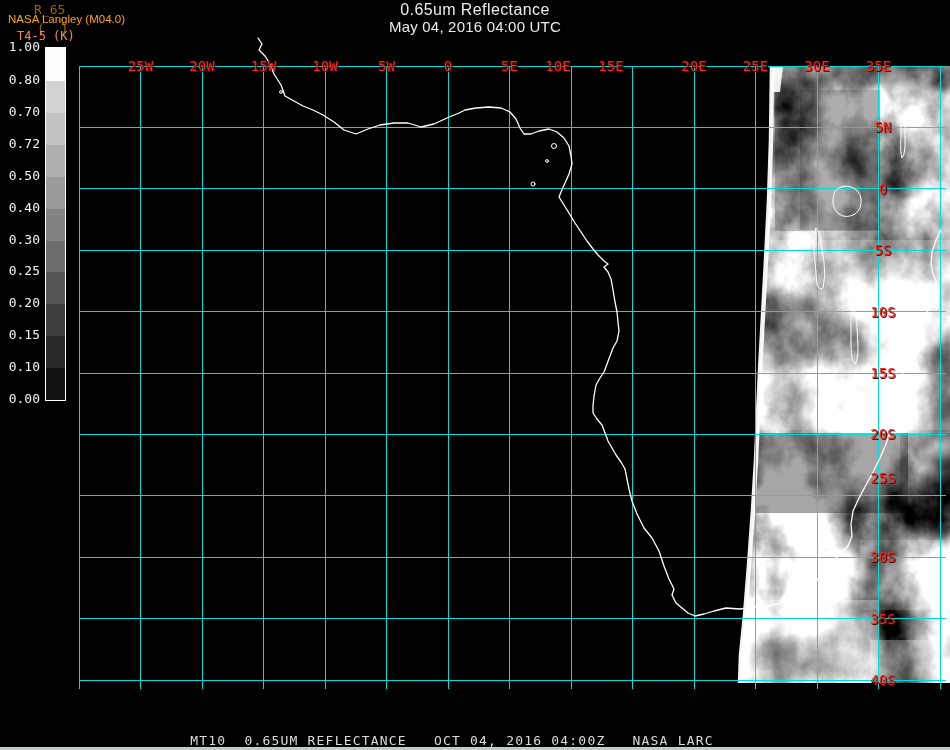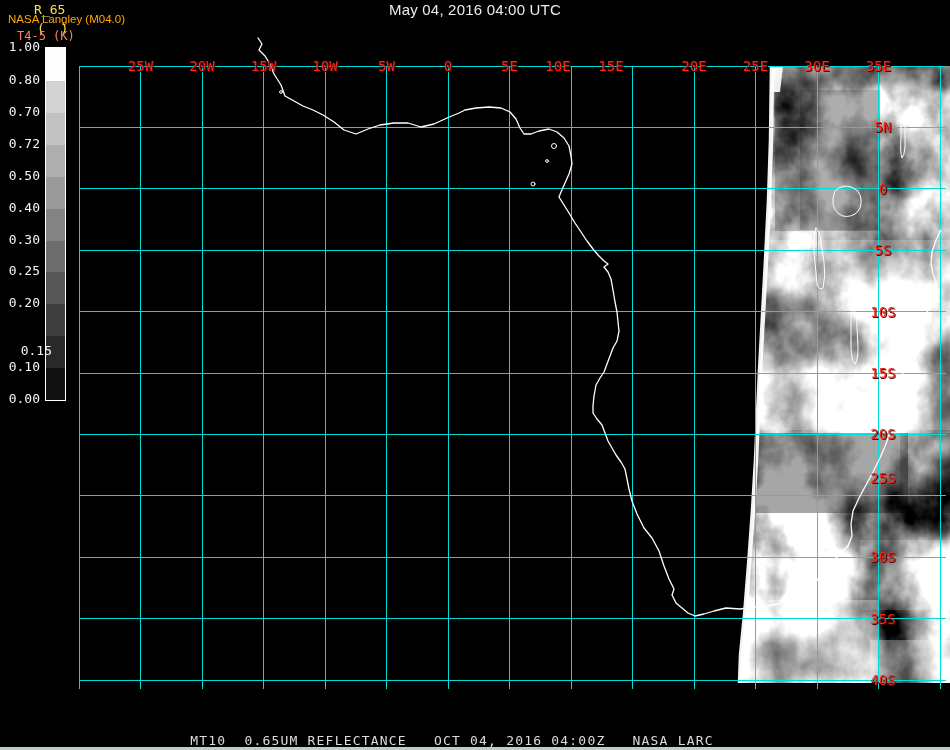--- a/index.html
+++ b/index.html
@@ -4,21 +4,21 @@
 <style>
   html,body{margin:0;padding:0;background:#000;}
   #stage{position:relative;width:950px;height:750px;background:#000;overflow:hidden;
          font-family:"Liberation Sans",sans-serif;}
   .abs{position:absolute;}
   .mono{font-family:"DejaVu Sans Mono",monospace;}
   #title-block{left:0;top:2;width:950px;text-align:center;color:#ececec;line-height:1.05;}
   #title-line1{font-size:16px;letter-spacing:.4px;}
   #title-line2{font-size:15px;letter-spacing:.2px;}
   
-  .legend-white{color:#fde047;font-size:13px;white-space:pre;}
+  .legend-white{color:#a16207;font-size:13px;white-space:pre;}
   .legend-orange{color:#ffaa00;font-size:11.5px;white-space:pre;}
   .legend-salmon{color:#ff8055;font-size:12px;white-space:pre;}
   
   #colorbar-bar{left:45px;top:47px;width:19px;height:352px;border:1px solid #fff;
                 display:flex;flex-direction:column;}
   .cb-label{position:absolute;left:0px;width:40px;text-align:right;color:#f5f5f5;
             font-size:13px;font-family:"DejaVu Sans Mono",monospace;line-height:14px;}
   
   .geo-label{position:absolute;transform:translate(-50%,-50%);color:#ff2418;
              font-size:14px;font-family:"DejaVu Sans Mono",monospace;
@@ -111,20 +111,21 @@
         <path d="M853,308 Q857,314 857,326 L858,348 Q858,360 855,364 Q851,360 851,346 L851,320 Q851,312 853,308 Z" stroke="#ffffff" stroke-width="1" fill="none"></path>
         <path d="M903,118 Q906,124 905,134 L905,148 Q904,156 902,158 Q900,152 901,138 L901,126 Q901,120 903,118 Z" stroke="#ffffff" stroke-width="1" fill="none"></path>
         <circle cx="554" cy="146" r="2.5" stroke="#ffffff" stroke-width="1" fill="none"></circle>
         <circle cx="547" cy="161" r="1.4" stroke="#ffffff" stroke-width="1" fill="none"></circle>
         <circle cx="533" cy="184" r="2" stroke="#ffffff" stroke-width="1" fill="none"></circle>
         <circle cx="281" cy="92" r="1.4" stroke="#ffffff" stroke-width="1" fill="none"></circle>
       </g>
   </svg>
 
   <div id="title-block" class="abs" style="top:2px;">
+    <div id="title-line1">0.65um Reflectance</div>
     <div id="title-line2">May 04, 2016 04:00 UTC</div>
   </div>
 
   <div class="abs legend-white mono" style="left:34px;top:2px;">R_65</div>
   <div class="abs legend-orange" style="left:8px;top:13px;">NASA Langley (M04.0)</div>
   <div class="abs legend-white mono" style="left:37px;top:21px;">(  )</div>
   <div class="abs legend-salmon mono" style="left:17px;top:29px;">T4-5 (K)</div>
 
   <div id="colorbar-bar" class="abs">
       <div style="height: 33px; background: rgb(253, 253, 253);"></div>
@@ -142,21 +143,21 @@
   <div id="colorbar-labels">
       <div class="cb-label" style="top: 40px;">1.00</div>
       <div class="cb-label" style="top: 73px;">0.80</div>
       <div class="cb-label" style="top: 105px;">0.70</div>
       <div class="cb-label" style="top: 137px;">0.72</div>
       <div class="cb-label" style="top: 169px;">0.50</div>
       <div class="cb-label" style="top: 201px;">0.40</div>
       <div class="cb-label" style="top: 233px;">0.30</div>
       <div class="cb-label" style="top: 264px;">0.25</div>
       <div class="cb-label" style="top: 296px;">0.20</div>
-      <div class="cb-label" style="top: 344px; padding-left: 12px;">0.15</div>
+      <div class="cb-label" style="top: 328px;">0.15</div>
       <div class="cb-label" style="top: 360px;">0.10</div>
       <div class="cb-label" style="top: 392px;">0.00</div>
     </div>
 
   <div id="geo-labels">
       <div class="geo-label" style="left: 140.5px; top: 66px;">25W</div>
       <div class="geo-label" style="left: 202px; top: 66px;">20W</div>
       <div class="geo-label" style="left: 263.5px; top: 66px;">15W</div>
       <div class="geo-label" style="left: 325px; top: 66px;">10W</div>
       <div class="geo-label" style="left: 386.5px; top: 66px;">5W</div>

